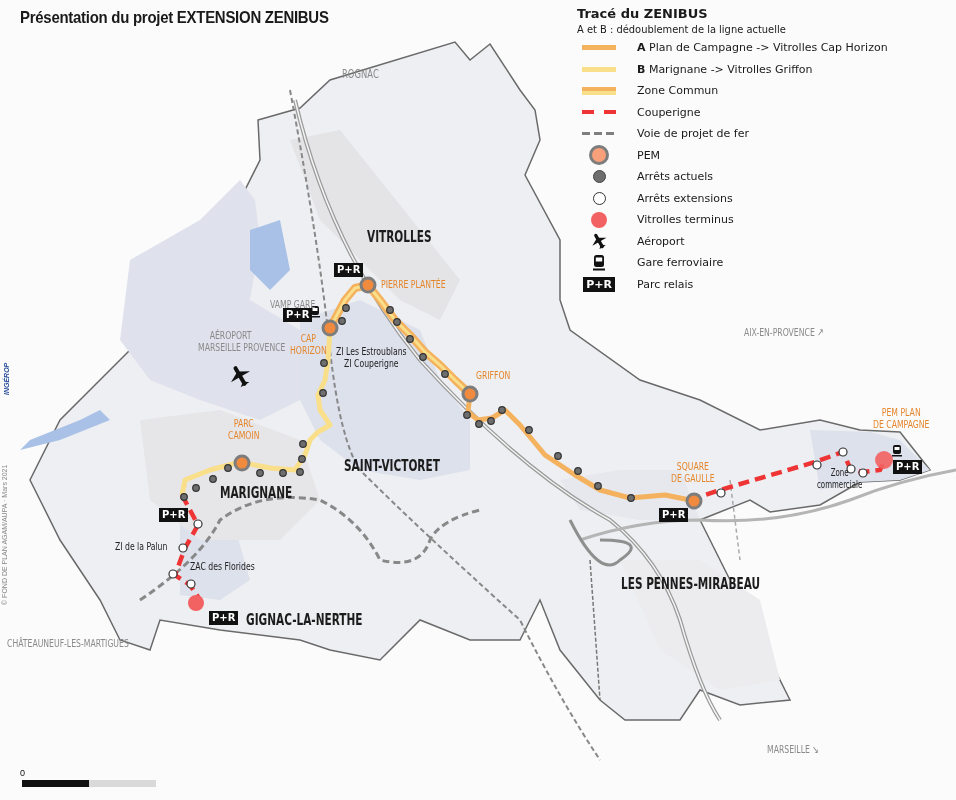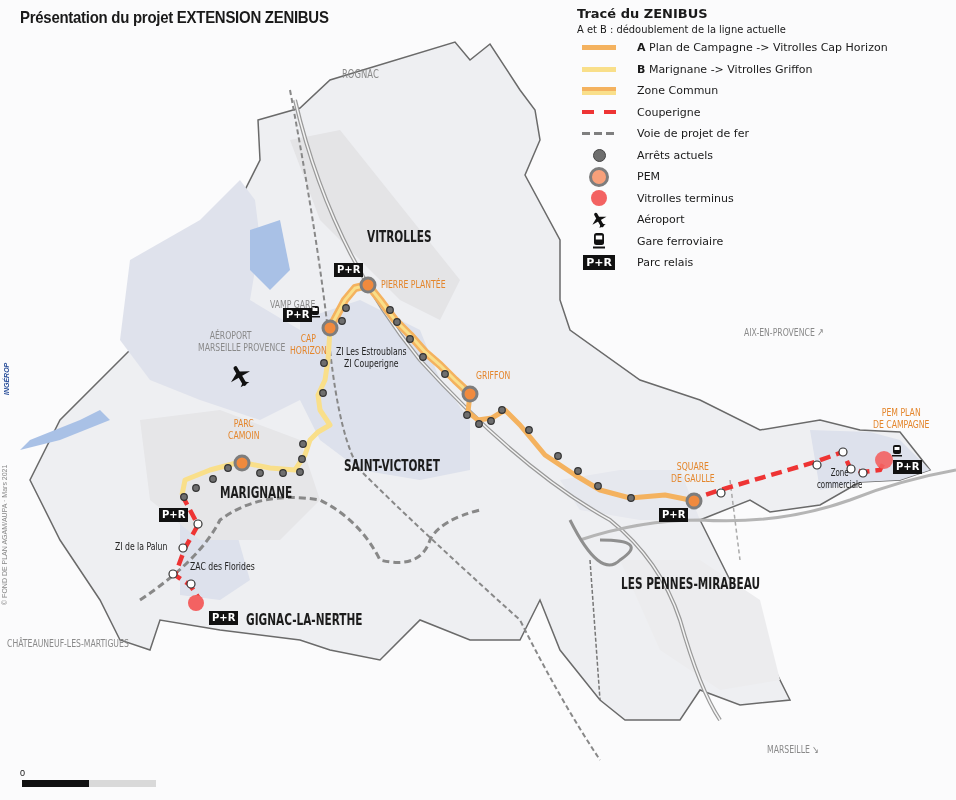--- a/index.html
+++ b/index.html
@@ -180,29 +180,35 @@
     <div class="legend-label">Couperigne</div>
   </div>
   <div class="legend-row">
     <div class="legend-sym">
         <div class="sym-rail"></div>
       </div>
     <div class="legend-label">Voie de projet de fer</div>
   </div>
   <div class="legend-row">
     <div class="legend-sym">
+        <div class="sym-pem"></div>
+      </div>
+    <div class="legend-label">PEM</div>
+  </div>
+  <div class="legend-row">
+    <div class="legend-sym">
         <div class="sym-actuel"></div>
       </div>
     <div class="legend-label">Arrêts actuels</div>
   </div>
   <div class="legend-row">
     <div class="legend-sym">
-        <div class="sym-pem"></div>
-      </div>
-    <div class="legend-label">PEM</div>
+        <div class="sym-extstop"></div>
+      </div>
+    <div class="legend-label">Arrêts extensions</div>
   </div>
   <div class="legend-row">
     <div class="legend-sym">
         <div class="sym-term"></div>
       </div>
     <div class="legend-label">Vitrolles terminus</div>
   </div>
   <div class="legend-row">
     <div class="legend-sym">
       <svg width="18" height="18" viewBox="-10 -10 20 20">

